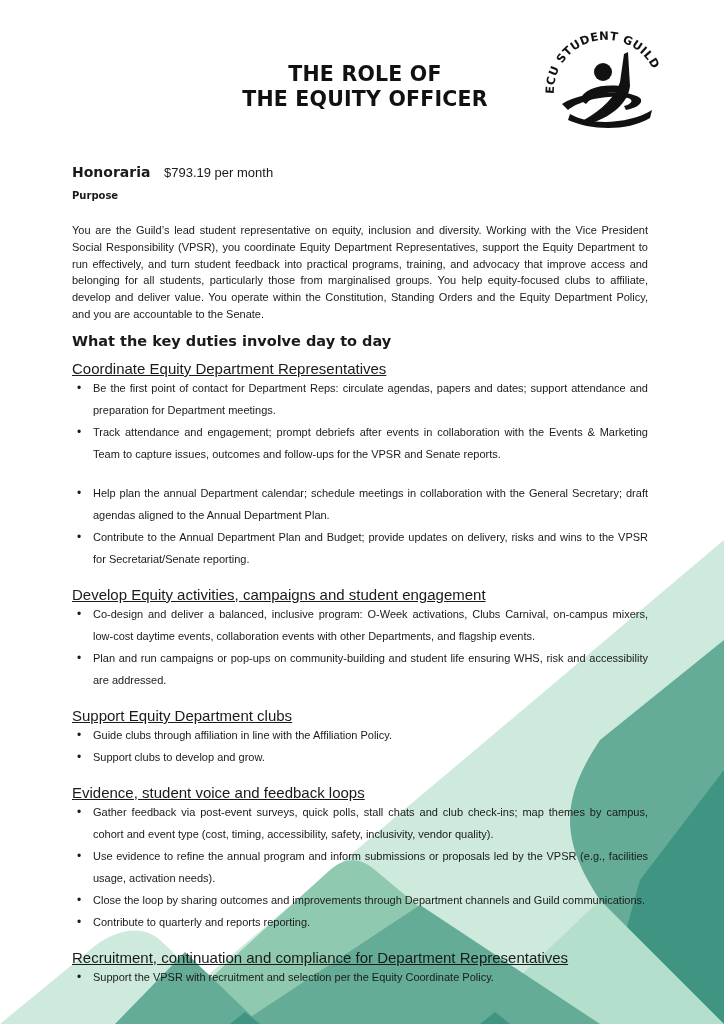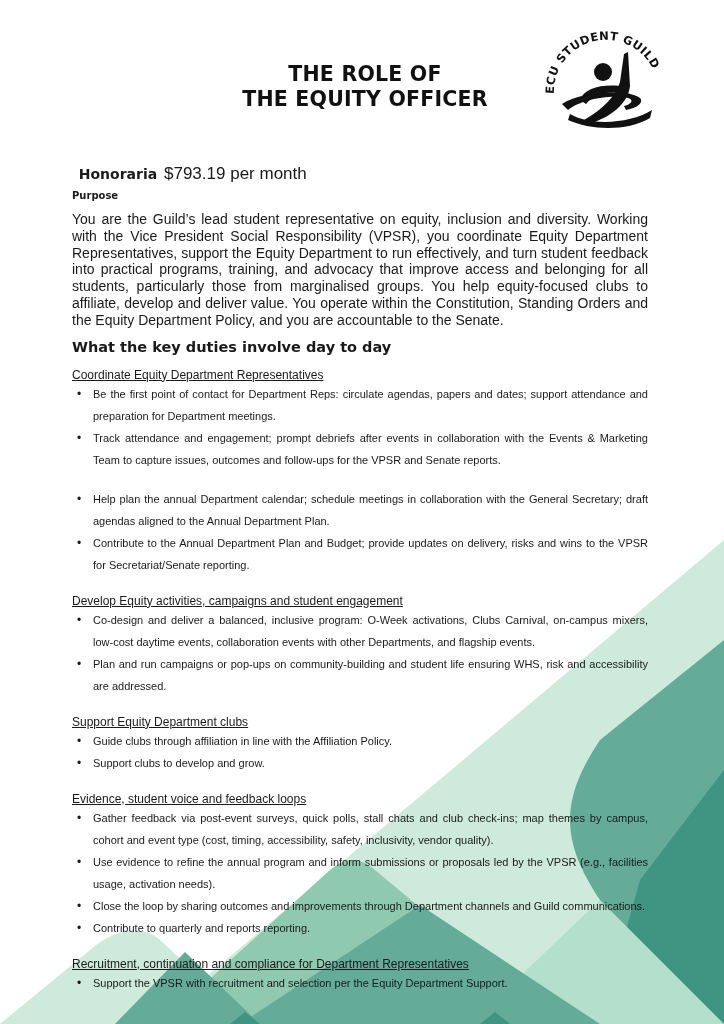--- a/index.html
+++ b/index.html
@@ -6,28 +6,28 @@
   body { width: 724px; height: 1024px; background: #ffffff; overflow: hidden; position: relative;
          font-family: "Liberation Sans", sans-serif; color: #1a1a1a; }
   .bg { position: absolute; left: 0; top: 0; width: 724px; height: 1024px; z-index: 0; }
   .page { position: absolute; left: 0; top: 0; width: 724px; height: 1004px; z-index: 1; }
   .title { position: absolute; left: 200px; top: 62px; width: 330px; text-align: center;
            font-family: "DejaVu Sans", sans-serif; font-weight: bold; font-size: 20.5px;
            line-height: 25px; letter-spacing: 0.2px; color: #111; }
   .logo { position: absolute; left: 540px; top: 26px; width: 130px; height: 115px; }
   .content { position: absolute; left: 72px; top: 164px; width: 576px; }
   .hon-row { display: flex; align-items: baseline; height: 22px; }
-  .hon-label { font-family: "DejaVu Sans", sans-serif; font-weight: bold; font-size: 14px; width: 92px; text-align: center; }
-  .hon-value { font-size: 17px; }
+  .hon-label { font-family: "DejaVu Sans", sans-serif; font-weight: bold; font-size: 14px; width: 92px; }
+  .hon-value { font-size: 13px; }
   .h-purpose { font-family: "DejaVu Sans", sans-serif; font-weight: bold; font-size: 10px; margin-top: 4px; height: 20px; }
-  p.purpose { margin: 1px 0 0 0; font-size: 14px; line-height: 16.8px; text-align: justify; }
+  p.purpose { margin: 12px 0 0 0; font-size: 11px; line-height: 16.8px; text-align: justify; }
   .h-duties { font-family: "DejaVu Sans", sans-serif; font-weight: bold; font-size: 14.5px; margin-top: 10px; height: 22px; }
   .section { margin-top: 6px; }
   .section + .section { margin-top: 17px; }
-  .sec-title { font-size: 12px; text-decoration: underline; line-height: 16px; }
+  .sec-title { font-size: 15px; text-decoration: underline; line-height: 16px; }
   ul { margin: 0; padding: 0; list-style: none; }
   li { position: relative; padding-left: 21px; font-size: 11px; line-height: 22px; text-align: justify; }
   li::before { content: "\2022"; position: absolute; left: 5px; top: 0; font-size: 12px; }
 </style>
 </head>
 <body>
 
 <svg class="bg" viewBox="0 0 724 1024" xmlns="http://www.w3.org/2000/svg">
 
   <path d="M724 540 L724 1024 L150 1024 Z" fill="#cdeadc"></path>
@@ -118,18 +118,18 @@
         <li>Gather feedback via post-event surveys, quick polls, stall chats and club check-ins; map themes by campus, cohort and event type (cost, timing, accessibility, safety, inclusivity, vendor quality).</li>
         <li>Use evidence to refine the annual program and inform submissions or proposals led by the VPSR (e.g., facilities usage, activation needs).</li>
         <li>Close the loop by sharing outcomes and improvements through Department channels and Guild communications.</li>
         <li>Contribute to quarterly and reports reporting.</li>
       </ul>
     </div>
 
     <div class="section">
       <div class="sec-title">Recruitment, continuation and compliance for Department Representatives</div>
       <ul>
-        <li>Support the VPSR with recruitment and selection per the Equity Department Support.</li>
+        <li>Support the VPSR with recruitment and selection per the Equity Coordinate Policy.</li>
       </ul>
     </div>
 
   </div>
 </div>
 
 </body></html>

